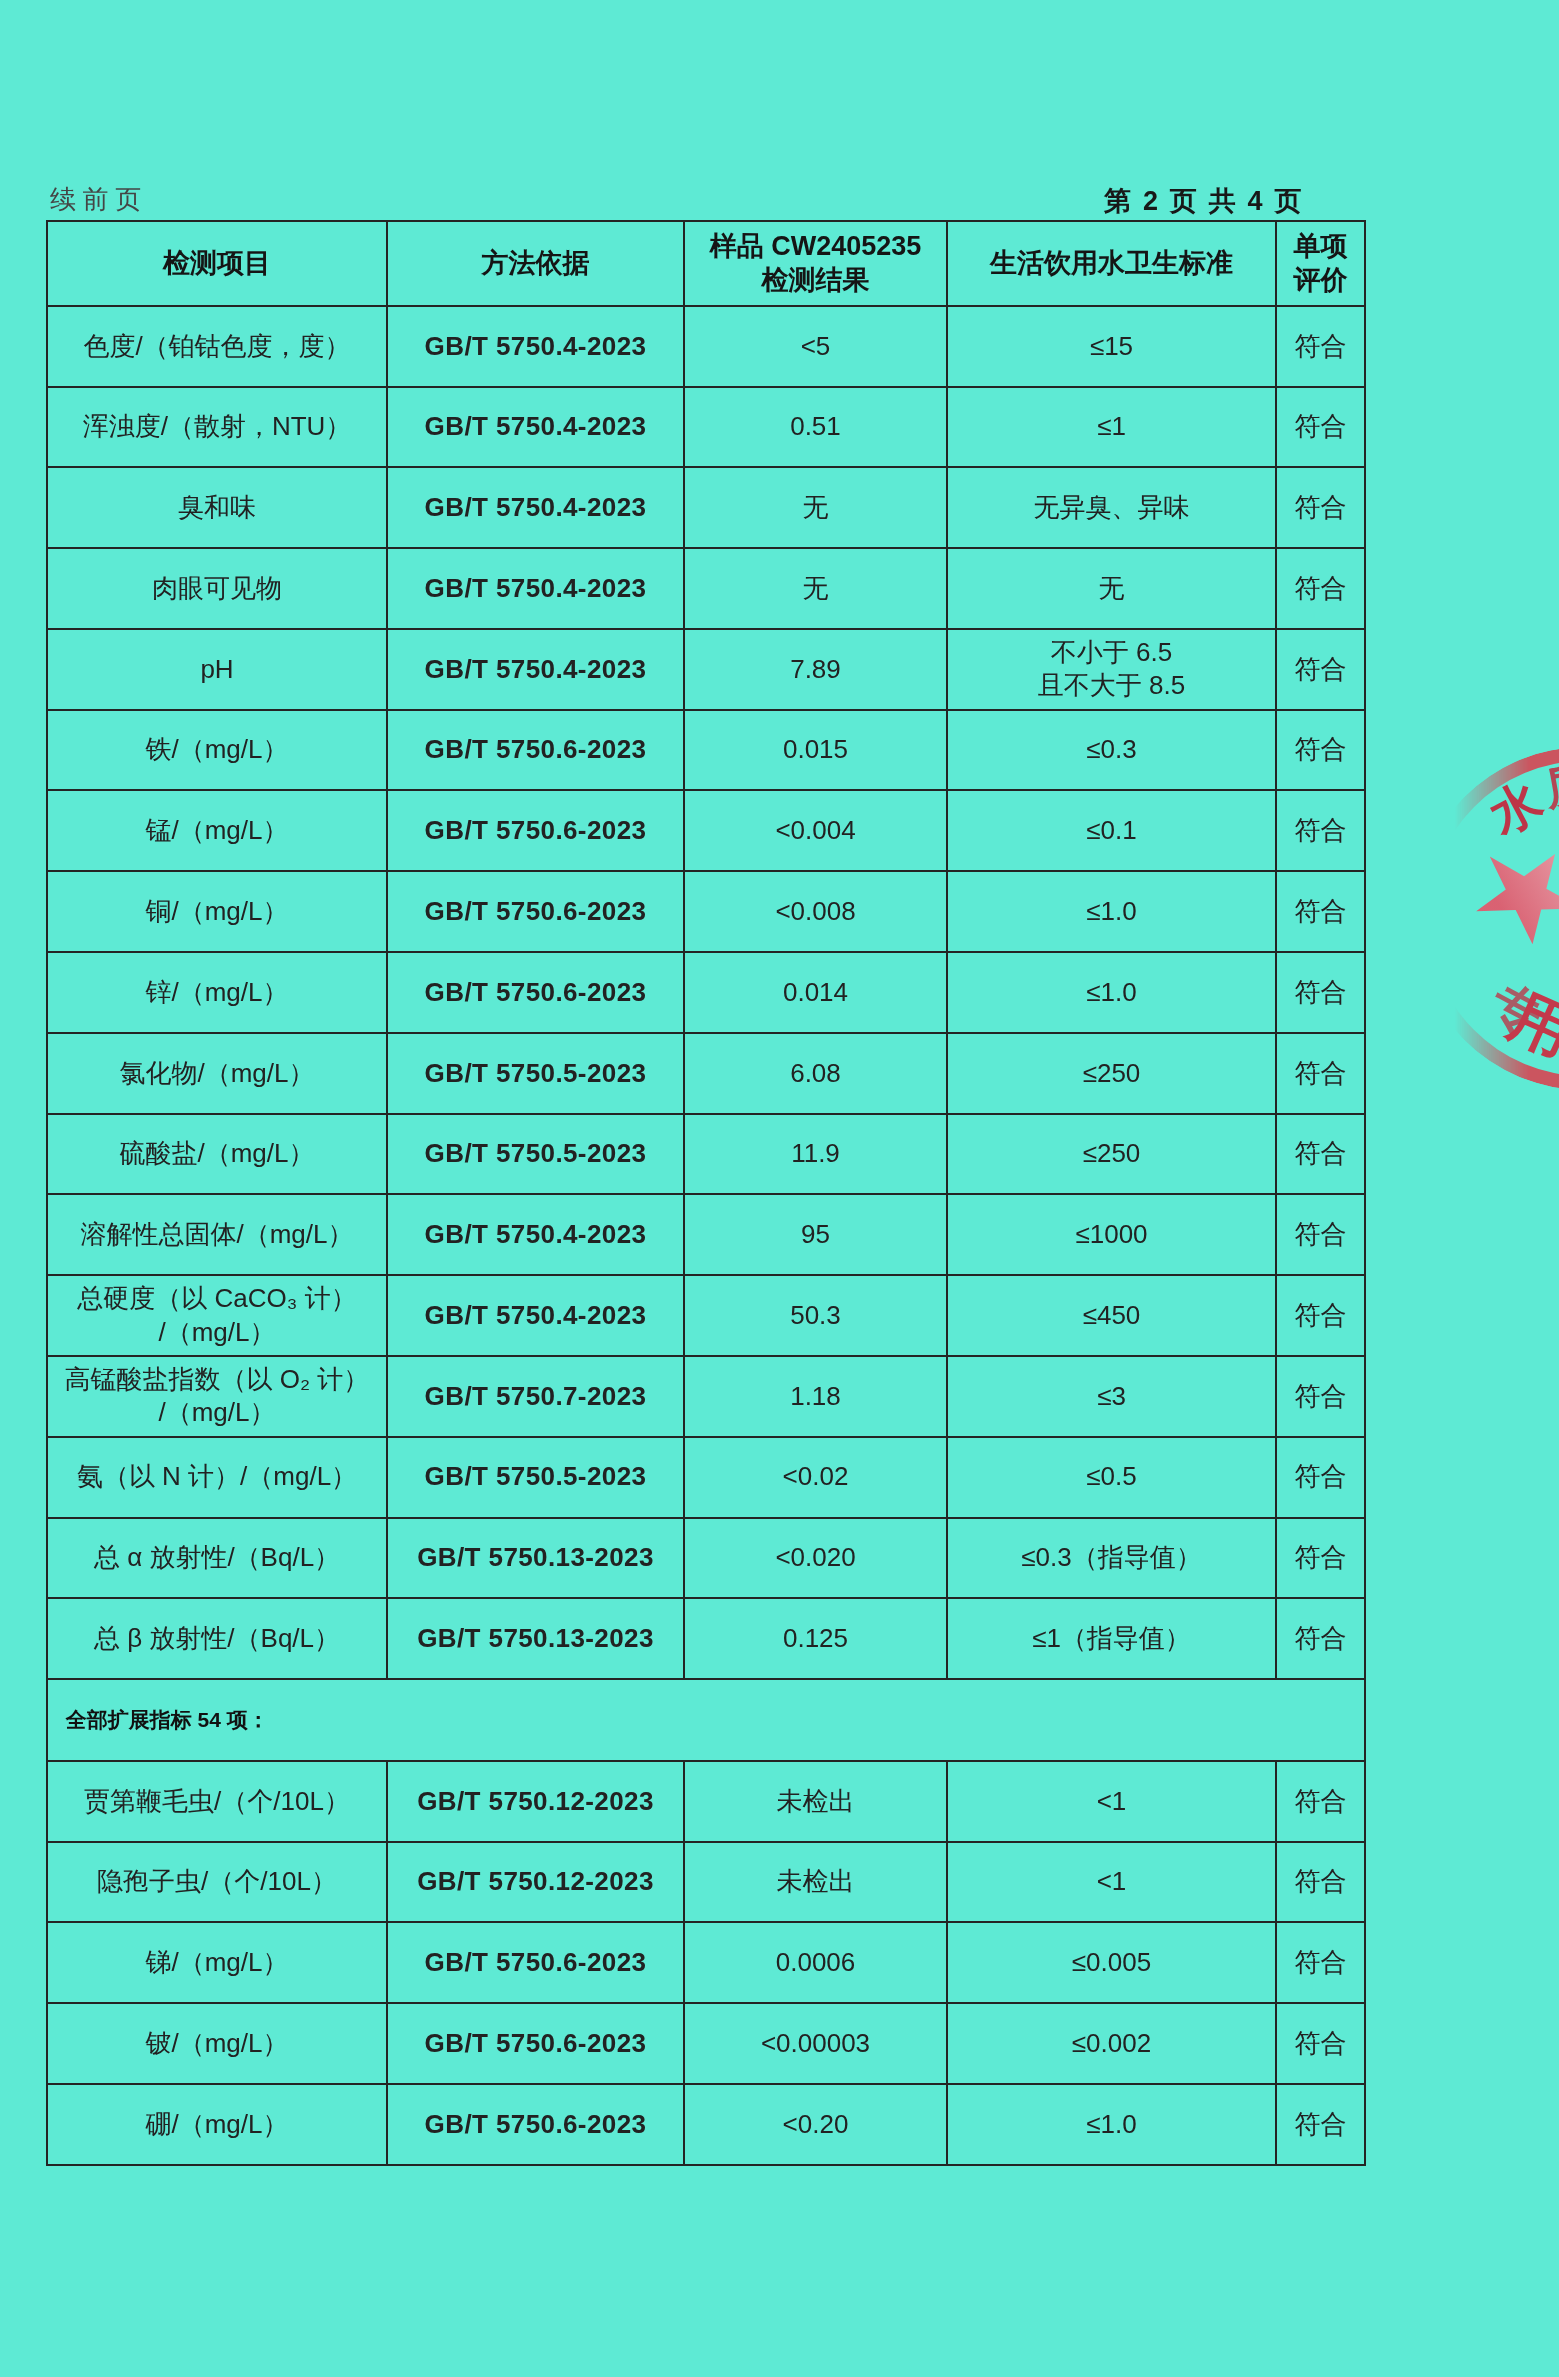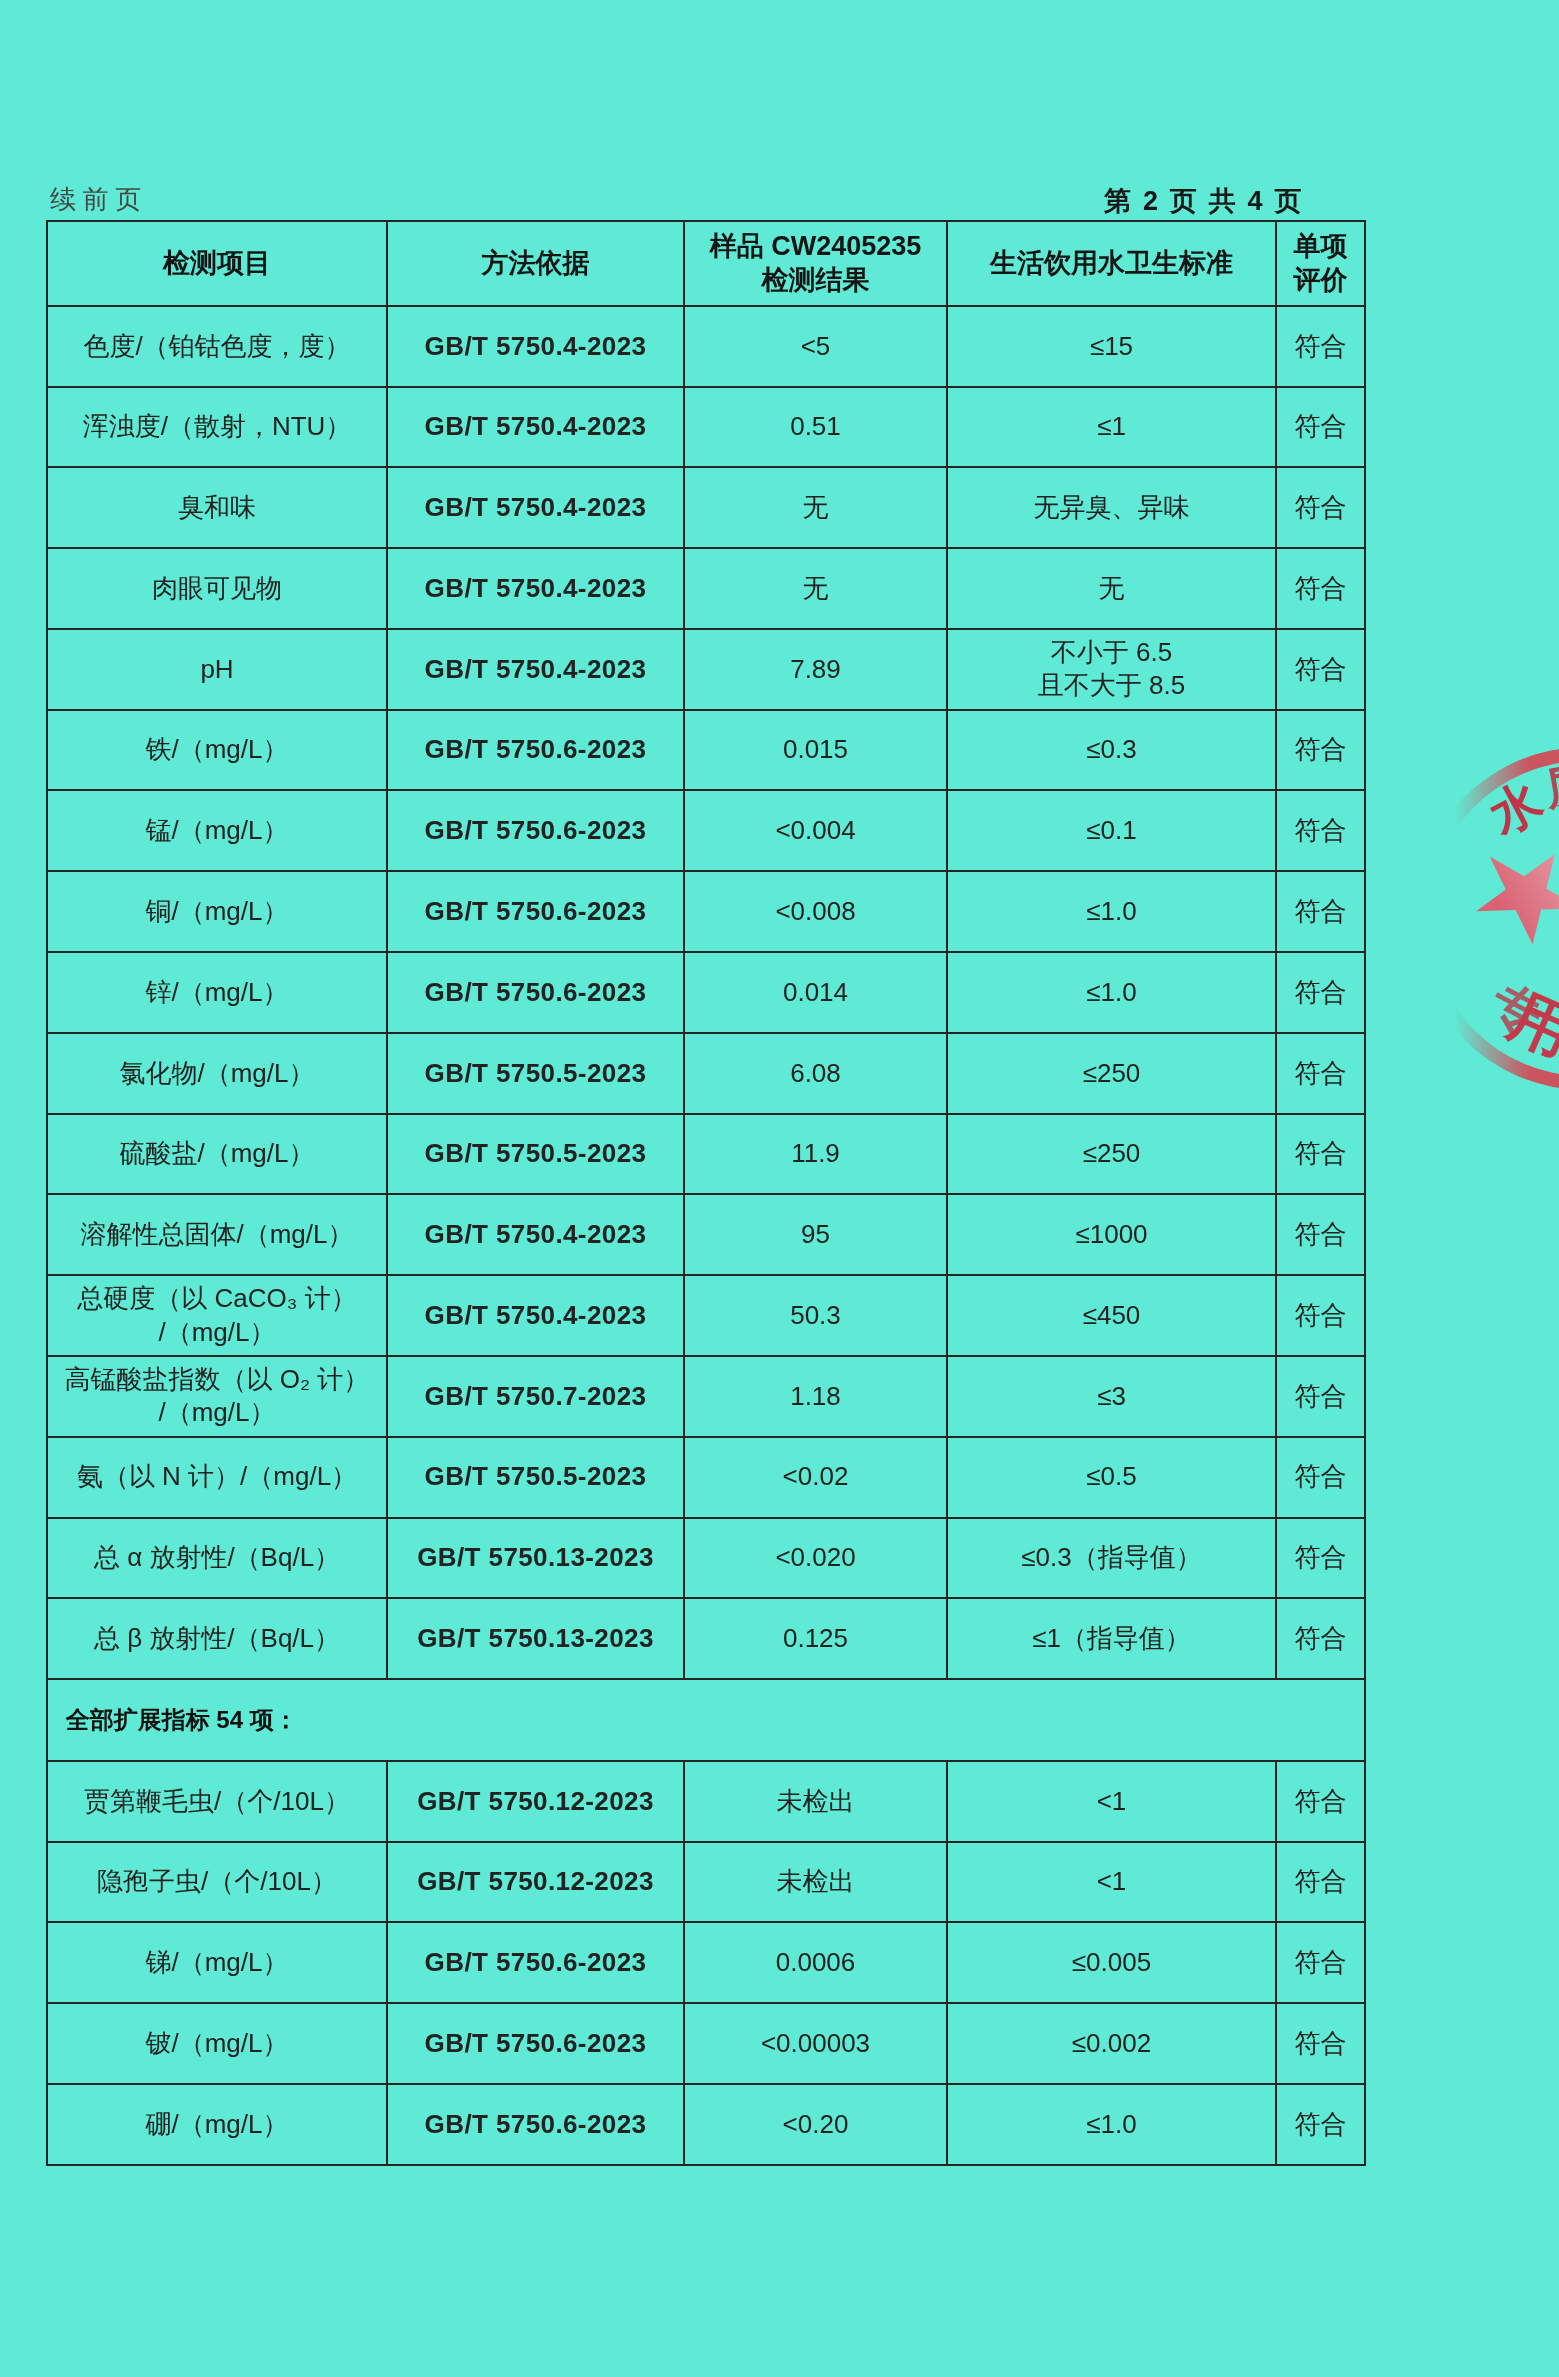--- a/index.html
+++ b/index.html
@@ -37,21 +37,21 @@
     height:74px; font-size:27px; font-weight:bold; text-align:center;
     color:#151515;
   }
   table.report td{height:70px; font-size:26px; text-align:center; color:#222;}
   td.c-item{text-align:left; padding-left:19px; font-size:25px;}
   td.c-method{font-size:26.6px; letter-spacing:0.4px;font-weight:bold;}
   td.c-result{font-size:26px;}
   td.c-standard{font-size:26px;}
   td.c-eval{font-size:25px;}
   tr.section-row td{
-    text-align:left; font-weight:bold; font-size:24px;
+    text-align:left; font-weight:bold; font-size:21px;
     padding-left:17.7px; height:71px; color:#111;
   }
   
   .stamp{position:absolute; left:1414px; top:747px; width:340px; height:341px; pointer-events:none;}
   .stamp-ring{
     position:absolute; left:0; top:0; width:313px; height:315px;
     border:14px solid rgba(219,64,78,0.88); border-radius:50%;
     -webkit-mask:linear-gradient(90deg,transparent 0 12%,#000 34%);
     mask:linear-gradient(90deg,transparent 0 12%,#000 34%);
   }

